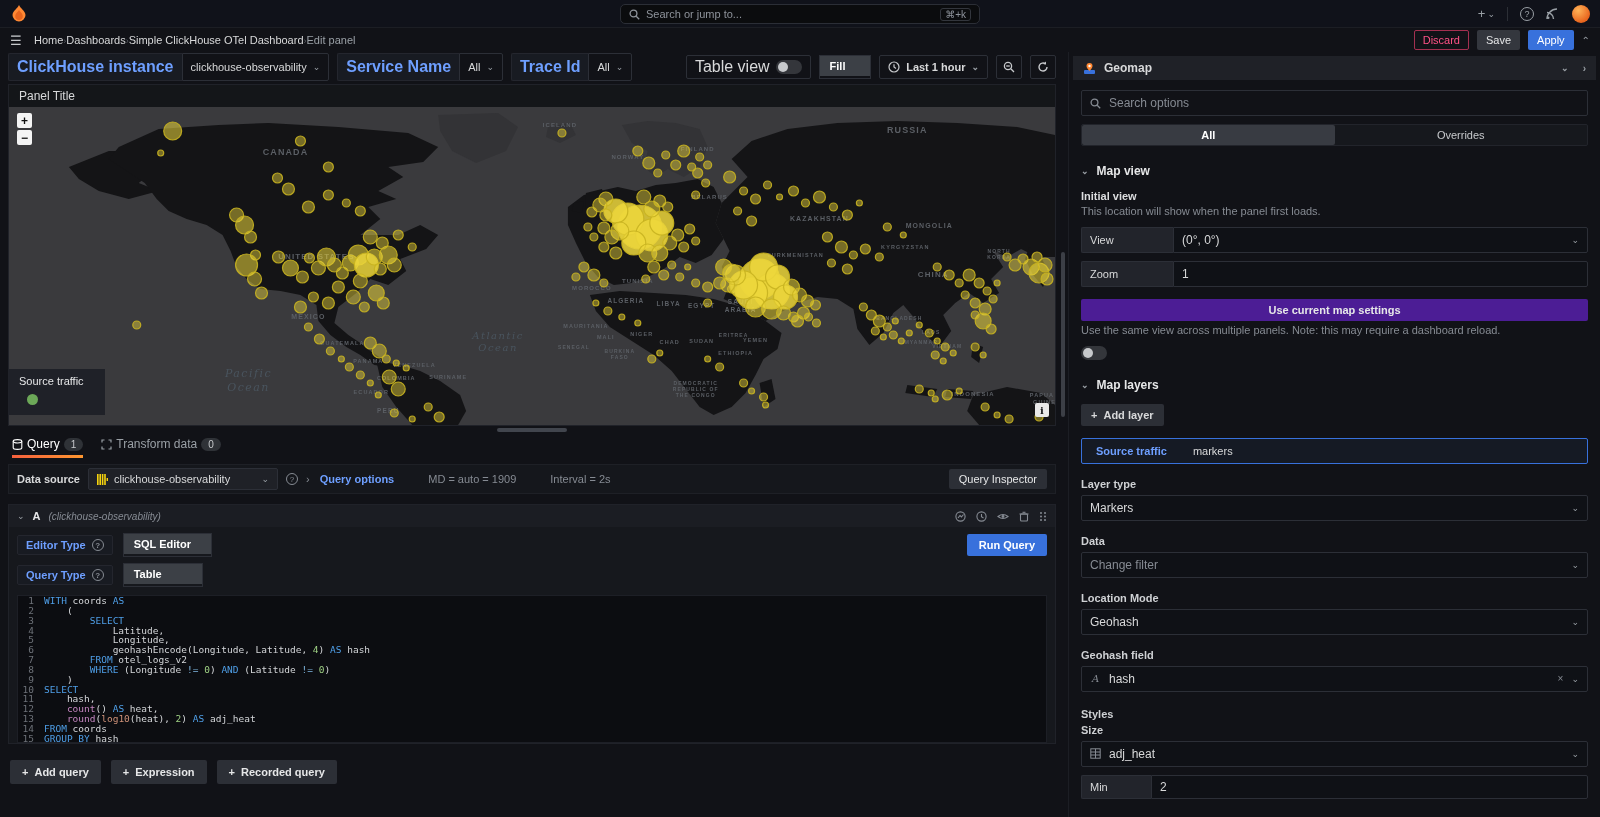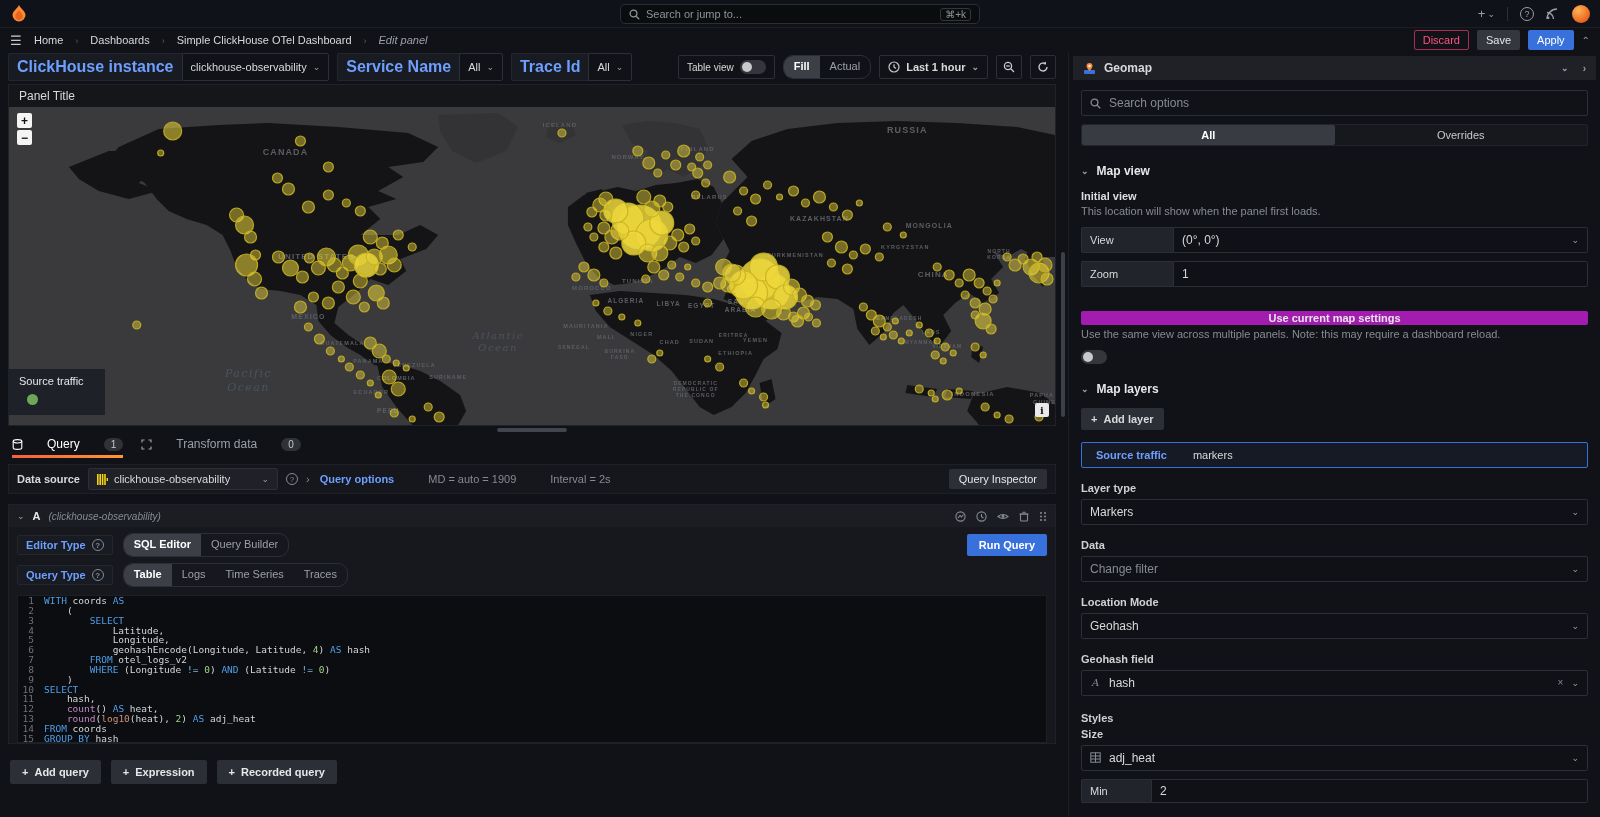--- a/index.html
+++ b/index.html
@@ -21,23 +21,23 @@
   .plusbtn { display:flex; align-items:center; gap:2px; font-size:13px; cursor:pointer; }
   .caret { font-size:9px; color:#9aa0a6; }
   .qcircle { width:14px; height:14px; border:1.4px solid #9aa0a6; border-radius:50%;
     font-size:9px; display:flex; align-items:center; justify-content:center; }
   .avatar { width:18px; height:18px; border-radius:50%;
     background:radial-gradient(circle at 35% 30%, #ffb357, #e8651e 70%); }
 
   
   .navrow { height:24px; display:flex; align-items:center; padding:0 10px; gap:8px; background:#111217; }
   .hamb { width:16px; color:#c7c9cc; font-size:13px; }
-  .crumbs { display:flex; align-items:flex-end; gap:12px; font-size:11px; }
+  .crumbs { display:flex; align-items:flex-end; gap:0; font-size:11px; }
   .crumbs .item { color:#d8d9da; }
-  .crumbs .item.dim { color:#9aa0a6;font-style:italic; }
+  .crumbs .item.dim { color:#9aa0a6; }
   .crumbs .sep { color:#5a5e66; font-size:9px; }
   .navactions { margin-left:auto; display:flex; align-items:center; gap:8px; }
   .btn { font-size:11px; border-radius:2px; padding:3px 8px; cursor:pointer; border:1px solid transparent; }
   .btn.discard { color:#ff5286; border-color:#a33050; background:transparent; }
   .btn.save { background:#34373e; color:#e6e7e8; }
   .btn.apply { background:#3871dc; color:#fff; }
   .chevup { color:#9aa0a6; font-size:10px; }
 
   
   .workspace { display:flex; height:765px; }
@@ -47,24 +47,24 @@
   .sidebar { width:532px; background:#111217; border-left:1px solid #1c1e24; overflow:hidden; }
 
   
   .filterbar { height:30px; display:flex; align-items:center; gap:8px; }
   .fgroup { display:flex; }
   .flabel { background:#181b22; color:#6e9fff; font-size:16px; font-weight:600; padding:4px 8px;
     border:1px solid #24262e; border-right:none; border-radius:2px 0 0 2px; }
   .fvalue { background:#111217; color:#d8d9da; font-size:11px; padding:4px 8px; border:1px solid #2c2f37;
     border-radius:0 2px 2px 0; display:flex; gap:6px; align-items:center; }
   .viewctrls { margin-left:auto; display:flex; align-items:center; gap:8px; }
-  .tvwrap { border:1px solid #2c2f37; border-radius:2px; height:24px; display:flex; align-items:center; gap:6px; padding:0 8px; font-size:10px; }
+  .tvwrap { border:1px solid #2c2f37; border-radius:2px; height:24px; display:flex; align-items:center; gap:6px; padding:0 8px; font-size:16px; }
   .toggle { width:26px; height:14px; border-radius:8px; background:#34363b; position:relative; }
   .toggle .knob { position:absolute; left:2px; top:2px; width:10px; height:10px; border-radius:50%; background:#c7c9cc; }
-  .seg { display:flex; border:1px solid #2c2f37; border-radius:10px; height:24px; overflow:hidden; }
+  .seg { display:flex; border:1px solid #2c2f37; border-radius:0; height:24px; overflow:hidden;flex-direction:column; }
   .seg .opt { padding:4px 10px; font-size:11px; color:#9aa0a6; }
   .seg .opt.sel { background:#3c4046; color:#fff; font-weight:700; }
   .timebox { display:flex; align-items:center; gap:6px; border:1px solid #2c2f37; border-radius:2px; height:24px; padding:0 8px; font-size:11px; font-weight:600; }
   .sqbtn { width:26px; height:24px; border:1px solid #2c2f37; border-radius:2px; display:flex; align-items:center; justify-content:center; color:#c7c9cc; }
 
   
   .panel { margin-top:2px; border:1px solid #202229; background:#141619; }
   .panel-header { height:22px; display:flex; align-items:center; padding:0 10px; font-size:12px; color:#d8d9da; font-weight:500; }
   .mapwrap { position:relative; height:318px; overflow:hidden; }
   .mapzoom { position:absolute; left:8px; top:6px; z-index:3; display:flex; flex-direction:column; gap:2px; }
@@ -73,21 +73,21 @@
   .legend { position:absolute; left:0; bottom:10px; z-index:3; background:rgba(27,30,37,.88); padding:6px 10px 10px; width:96px; }
   .legend .lt { font-size:11px; color:#e6e7e8; }
   .legend .dot { width:11px; height:11px; border-radius:50%; background:#6ca858; margin-top:7px; margin-left:8px; }
   .infobtn { position:absolute; right:6px; bottom:8px; z-index:3; width:14px; height:14px; background:#e9e9e9;
     color:#15161a; font-size:10px; font-weight:700; font-family:"DejaVu Serif", serif; display:flex; align-items:center; justify-content:center; border-radius:2px; }
   .draghandle { height:8px; display:flex; align-items:center; justify-content:center; }
   .draghandle .pill { width:70px; height:4px; border-radius:2px; background:#41454d; }
 
   
   .qtabs { display:flex; gap:18px; height:24px; align-items:flex-end; padding:0 4px; }
-  .qtab { display:flex; align-items:center; gap:24px; padding-bottom:4px; border-bottom:3px solid transparent; font-size:12px; color:#9aa0a6; }
+  .qtab { display:flex; align-items:center; gap:4px; padding-bottom:4px; border-bottom:3px solid transparent; font-size:12px; color:#9aa0a6; }
   .qtab.active { color:#fff; border-image:linear-gradient(90deg,#f55f3e,#ff9830) 1; }
   .badge { background:#2f3237; border-radius:9px; font-size:10px; padding:1px 7px; color:#c7c9cc; }
 
   
   .dsrow { margin-top:6px; background:#15171c; border:1px solid #1e2026; height:30px; display:flex; align-items:center; padding:0 8px; gap:8px; }
   .dsrow .lbl { font-size:11px; font-weight:600; }
   .dspicker { background:#1f2127; border:1px solid #2c2f37; border-radius:2px; height:22px; display:flex; align-items:center; gap:6px; padding:0 8px; font-size:11px; width:190px; }
   .dspicker .caret { margin-left:auto; }
   .qopts { display:flex; align-items:center; gap:10px; font-size:11px; }
   .qopts .link { color:#6e9fff; font-weight:600; }
@@ -120,21 +120,21 @@
   .sb-tabs .t { flex:1; display:flex; align-items:center; justify-content:center; font-size:11px; color:#c7c9cc; }
   .sb-tabs .t.sel { background:#383b42; color:#fff; font-weight:600; border-radius:2px; }
   .section { margin-top:18px; display:flex; align-items:center; gap:8px; font-weight:700; font-size:12px; color:#e6e7e8; }
   .section .chev { color:#9aa0a6; font-size:9px; }
   .sublabel { margin-top:12px; font-size:11px; font-weight:700; color:#dddee0; }
   .desc { margin-top:2px; font-size:11px; color:#868b93; line-height:1.35; }
   .pairrow { display:flex; margin-top:8px; height:26px; }
   .pairrow .pl { width:92px; background:#22242b; display:flex; align-items:center; padding:0 8px; font-size:11px; color:#d8d9da; border:1px solid #2c2f37; border-right:none; border-radius:2px 0 0 2px; }
   .pairrow .pv { flex:1; background:#0f1116; border:1px solid #2c2f37; border-radius:0 2px 2px 0; display:flex; align-items:center; padding:0 8px; font-size:12px; gap:6px; }
   .pairrow .pv .caret { margin-left:auto; }
-  .widebtn { margin-top:24px; height:14px; background:#a21caf; border-radius:2px; display:flex; align-items:center; justify-content:center; font-size:11px; font-weight:600; color:#e6e7e8; }
+  .widebtn { margin-top:12px; height:22px; background:#4c1d95; border-radius:2px; display:flex; align-items:center; justify-content:center; font-size:11px; font-weight:600; color:#e6e7e8; }
   .fieldlabel { margin-top:14px; font-size:11px; font-weight:600; color:#cfd1d4; }
   .input { margin-top:5px; height:26px; background:#0f1116; border:1px solid #2c2f37; border-radius:2px; display:flex; align-items:center; gap:8px; padding:0 8px; font-size:12px; }
   .input .right { margin-left:auto; display:flex; gap:8px; color:#868b93; font-size:10px; align-items:center; }
   .addlayer { margin-top:12px; display:inline-flex; gap:6px; align-items:center; background:#2c2f36; border-radius:2px; padding:5px 10px; font-size:11px; font-weight:600; }
   .layerrow { margin-top:12px; height:26px; border:1px solid #3871dc; background:#151a24; border-radius:2px; display:flex; align-items:center; gap:26px; padding:0 14px; font-size:11px; }
   .layerrow .nm { color:#6e9fff; font-weight:600; }
 
   
   text.country { fill:#5b5f65; font-family:"Liberation Sans", sans-serif; font-weight:700; letter-spacing:1.1px; }
   text.ocean { fill:#49545e; font-family:"DejaVu Serif", serif; font-style:italic; letter-spacing:1.5px; }

